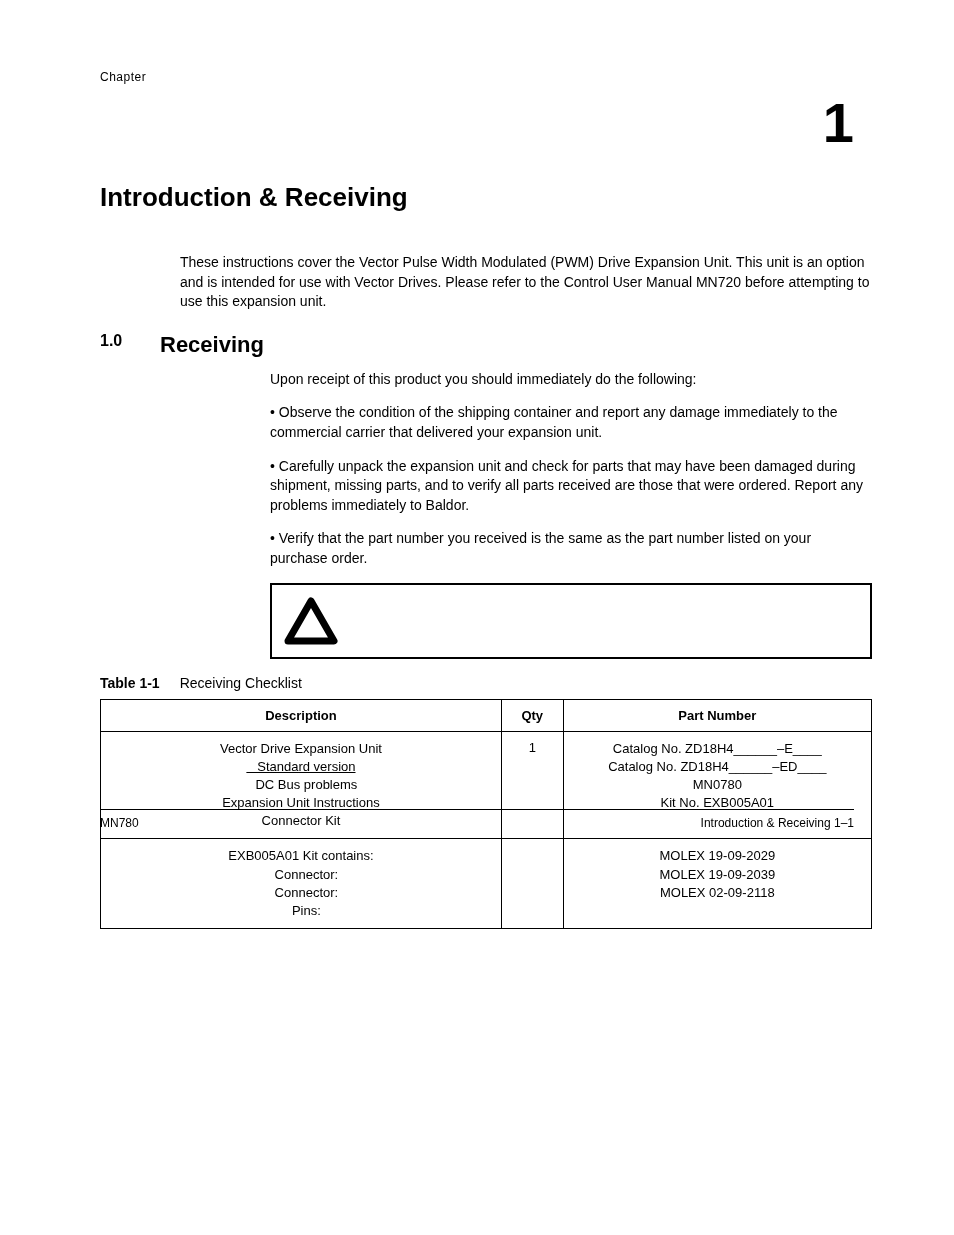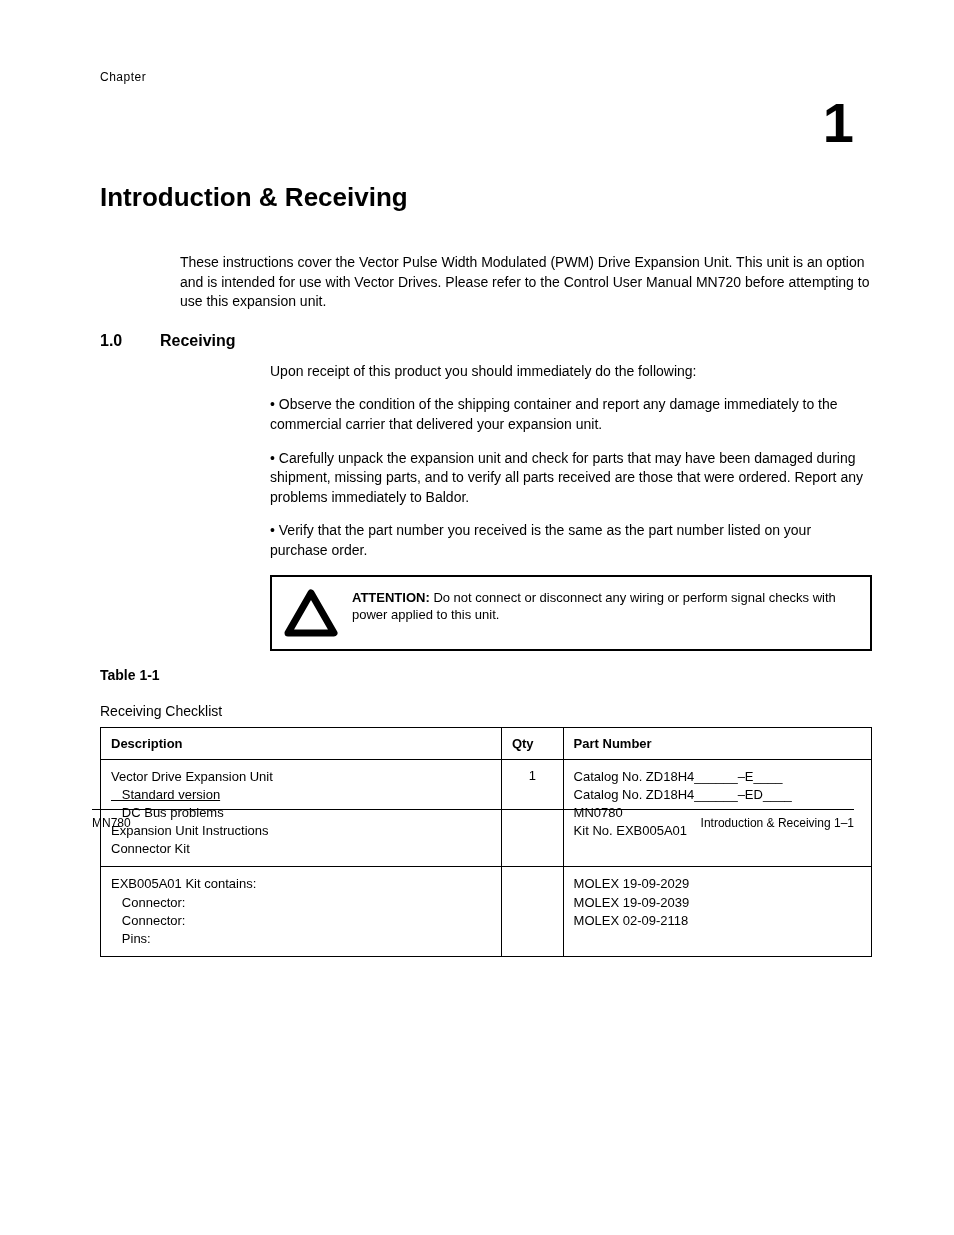--- a/index.html
+++ b/index.html
@@ -4,48 +4,48 @@
 <style>
   * { box-sizing: border-box; margin: 0; padding: 0; }
   html, body { width: 954px; height: 1235px; background: #fff; font-family: Arial, Helvetica, sans-serif; color: #000; }
   .page { position: relative; width: 954px; height: 882px; padding: 70px 82px 60px 100px; }
   .chapter-label { font-size: 12px; letter-spacing: 0.5px; }
   .chapter-number { font-size: 56px; font-weight: bold; position: absolute; right: 100px; top: 90px; }
   .chapter-title { font-size: 26px; font-weight: bold; margin-top: 98px; margin-bottom: 40px; }
   .intro-text { font-size: 14px; line-height: 1.4; margin-left: 80px; margin-bottom: 18px; }
   .section-row { display: flex; align-items: flex-start; margin-top: 20px; margin-bottom: 12px; }
   .section-number { font-size: 16px; font-weight: bold; width: 60px; }
-  .section-title { font-size: 16px; font-weight: bold; }
+  .section-title { font-size: 22px; font-weight: bold; }
   .section-body { font-size: 14px; line-height: 1.4; margin-left: 170px; margin-bottom: 14px; }
   .attention-box {
     border: 2px solid #000;
     margin-left: 170px;
     padding: 12px 16px 12px 12px;
     display: flex;
     align-items: flex-start;
     gap: 14px;
     margin-bottom: 16px;
   }
   .attention-icon svg { display: block; }
   .attention-text { font-size: 13px; line-height: 1.35; }
   .attention-label { font-weight: bold; }
-  .table-caption-row { display: flex; gap: 20px; margin-top: 14px; margin-bottom: 8px; font-size: 14px; flex-direction: column; }
+  .table-caption-row { display: flex; gap: 20px; margin-top: 14px; margin-bottom: 8px; font-size: 14px; }
   .table-caption-label { font-weight: bold; }
   table.recv { width: 100%; border-collapse: collapse; font-size: 13px; }
-  table.recv th, table.recv td { border: 1.5px solid #000; padding: 8px 10px; vertical-align: top; text-align: left; }
+  table.recv th, table.recv td { border: 1.5px solid #000; padding: 8px 10px; vertical-align: top; text-align: center; }
   table.recv th { font-weight: bold; }
   .col-desc { width: 52%; }
   .col-qty  { width: 8%; text-align: center; }
   .col-part { width: 40%; }
   table.recv td.qty { text-align: center; }
   .cell-lines div { line-height: 1.4; }
   .footer {
     position: absolute;
     bottom: 52px;
-    left: 92px;
+    left: 100px;
     right: 100px;
     border-top: 1.5px solid #000;
     padding-top: 6px;
     display: flex;
     justify-content: space-between;
     font-size: 12px;
   }
 </style>
 </head>
 <body>
@@ -66,24 +66,20 @@
   <p class="section-body">• Observe the condition of the shipping container and report any damage immediately to the commercial carrier that delivered your expansion unit.</p>
   <p class="section-body">• Carefully unpack the expansion unit and check for parts that may have been damaged during shipment, missing parts, and to verify all parts received are those that were ordered. Report any problems immediately to Baldor.</p>
   <p class="section-body">• Verify that the part number you received is the same as the part number listed on your purchase order.</p>
 
   <div class="attention-box">
     <span class="attention-icon">
       <svg width="54" height="48" viewBox="0 0 54 48">
         <path d="M27 4 L50 44 L4 44 Z" fill="none" stroke="#000" stroke-width="7" stroke-linejoin="round"></path>
       </svg>
     </span>
-    <div class="attention-text">
-      <span class="attention-label">ATTENTION:</span>
-      <span>Do not connect or disconnect any wiring or perform signal checks with power applied to this unit.</span>
-    </div>
   </div>
 
   <div class="table-caption-row">
     <span class="table-caption-label">Table 1-1</span>
     <span>Receiving Checklist</span>
   </div>
 
   <table class="recv">
     <thead>
       <tr>

